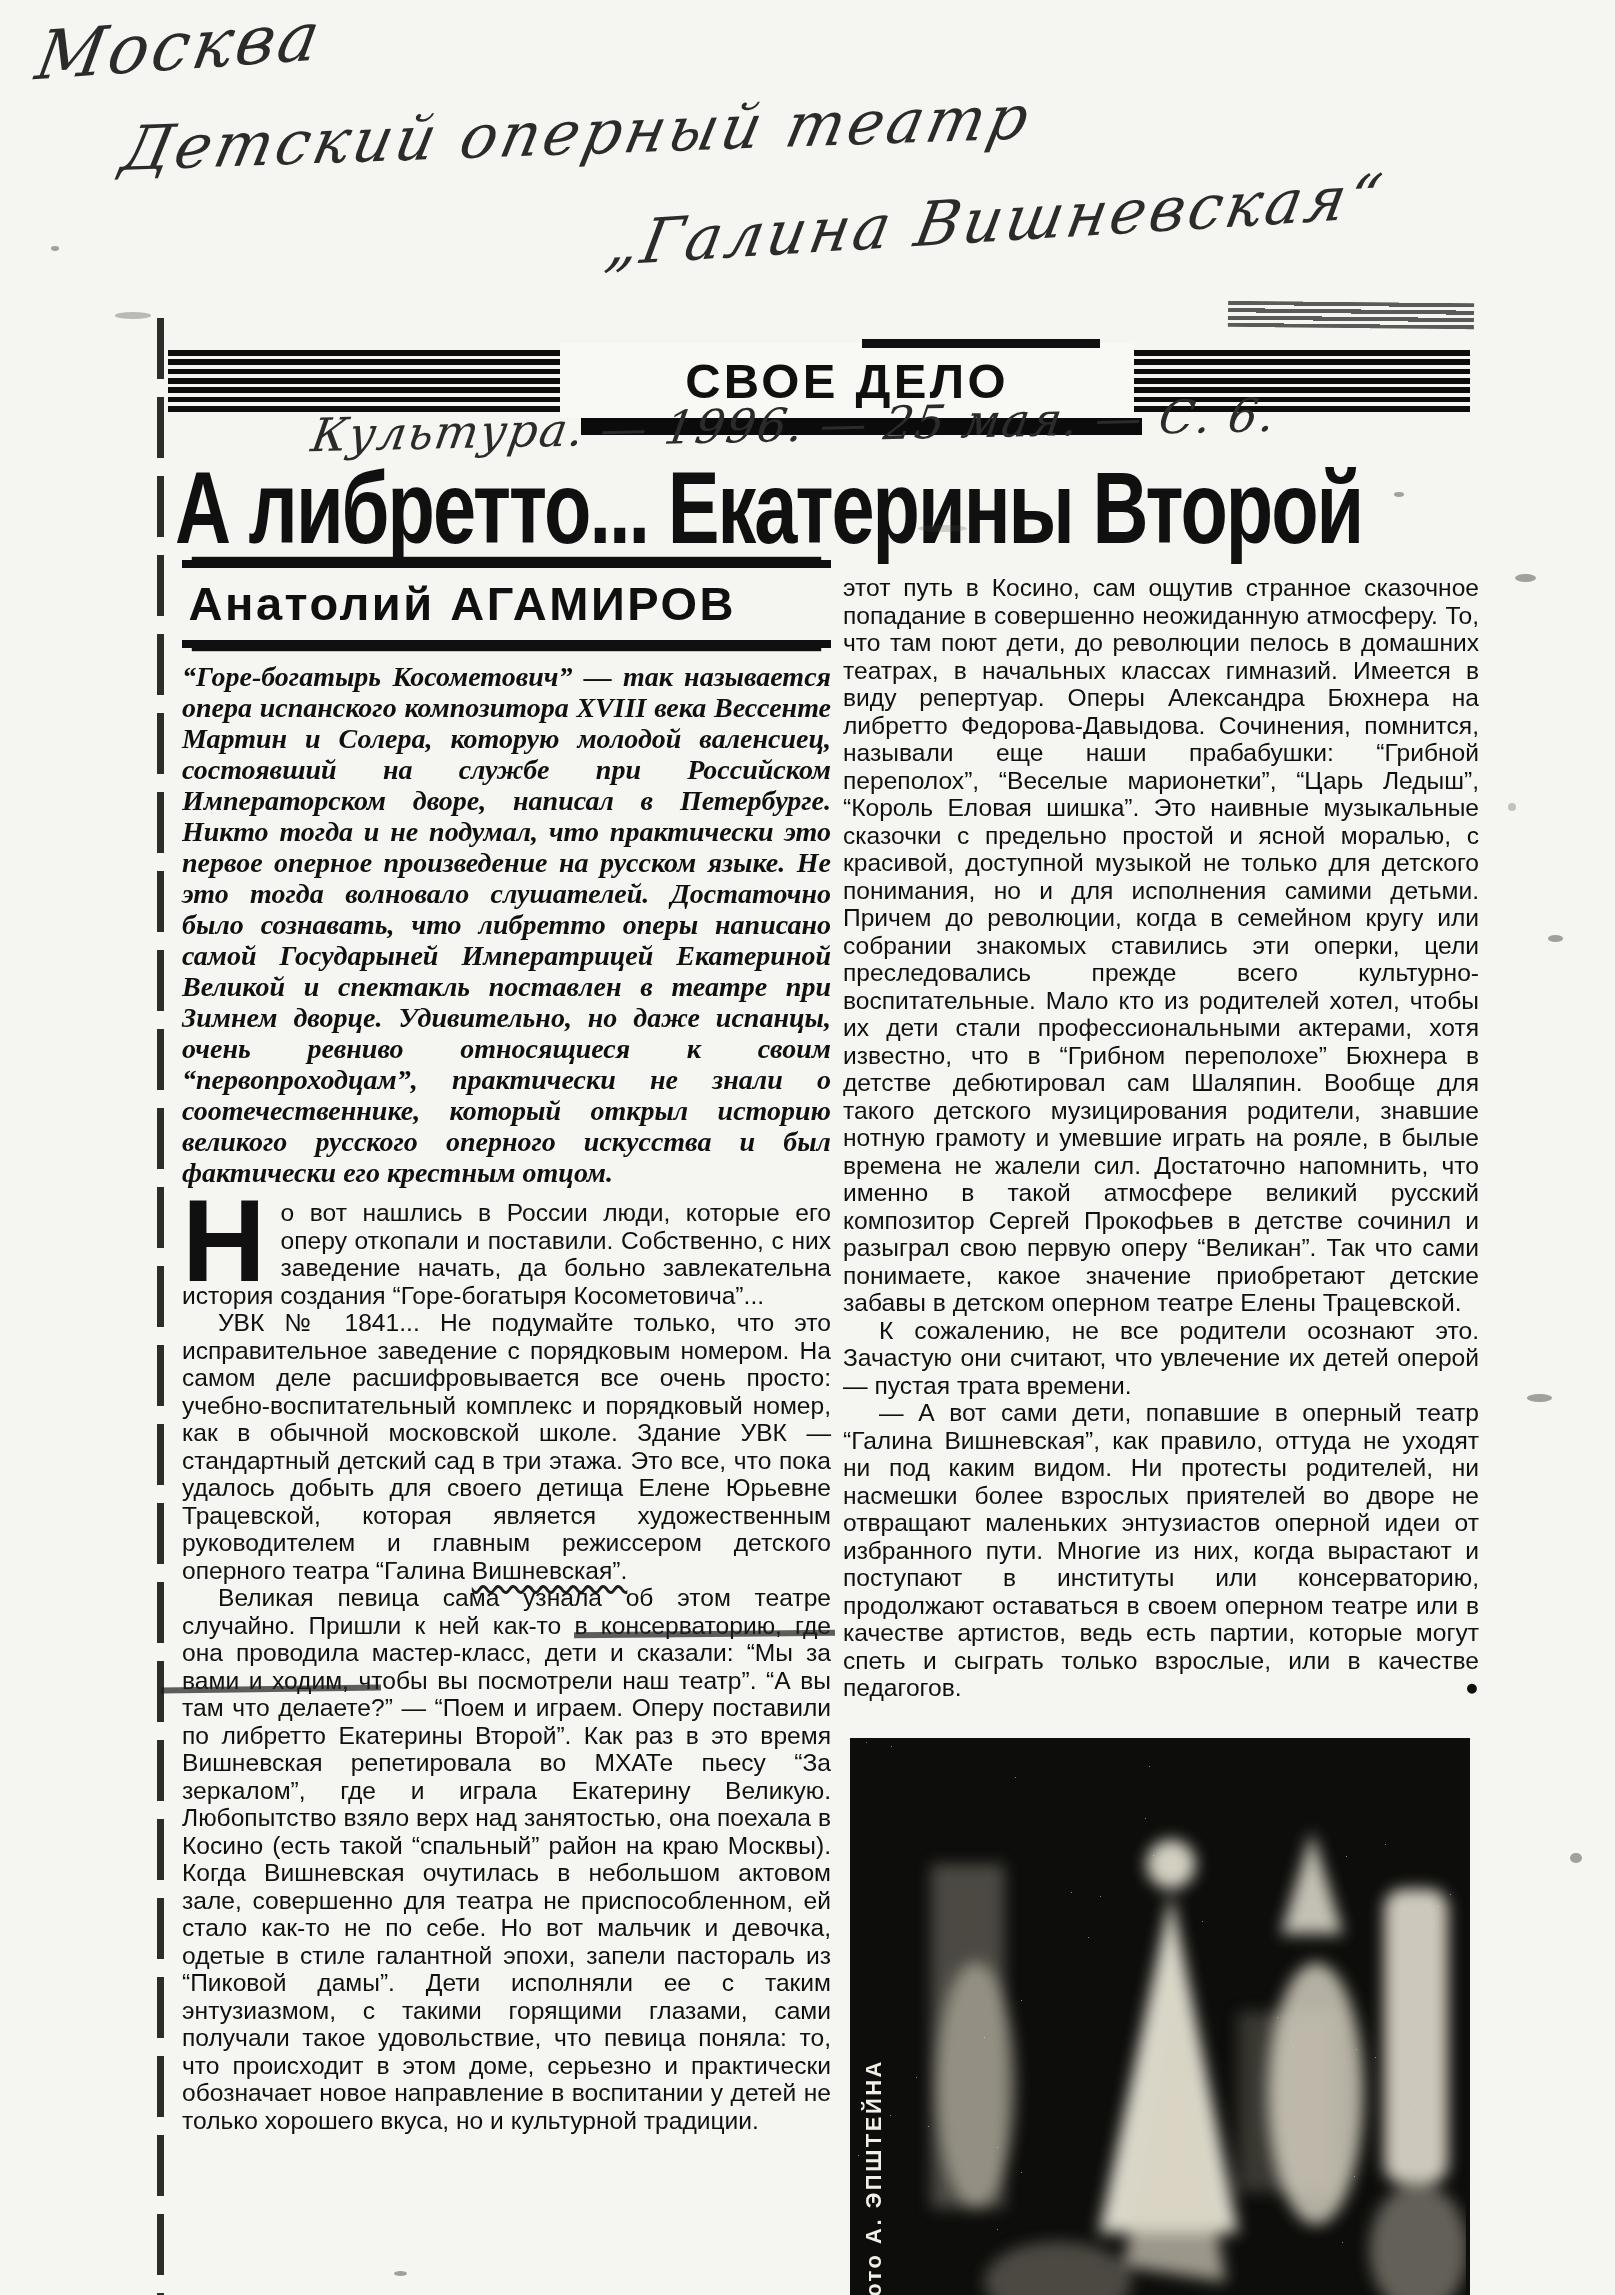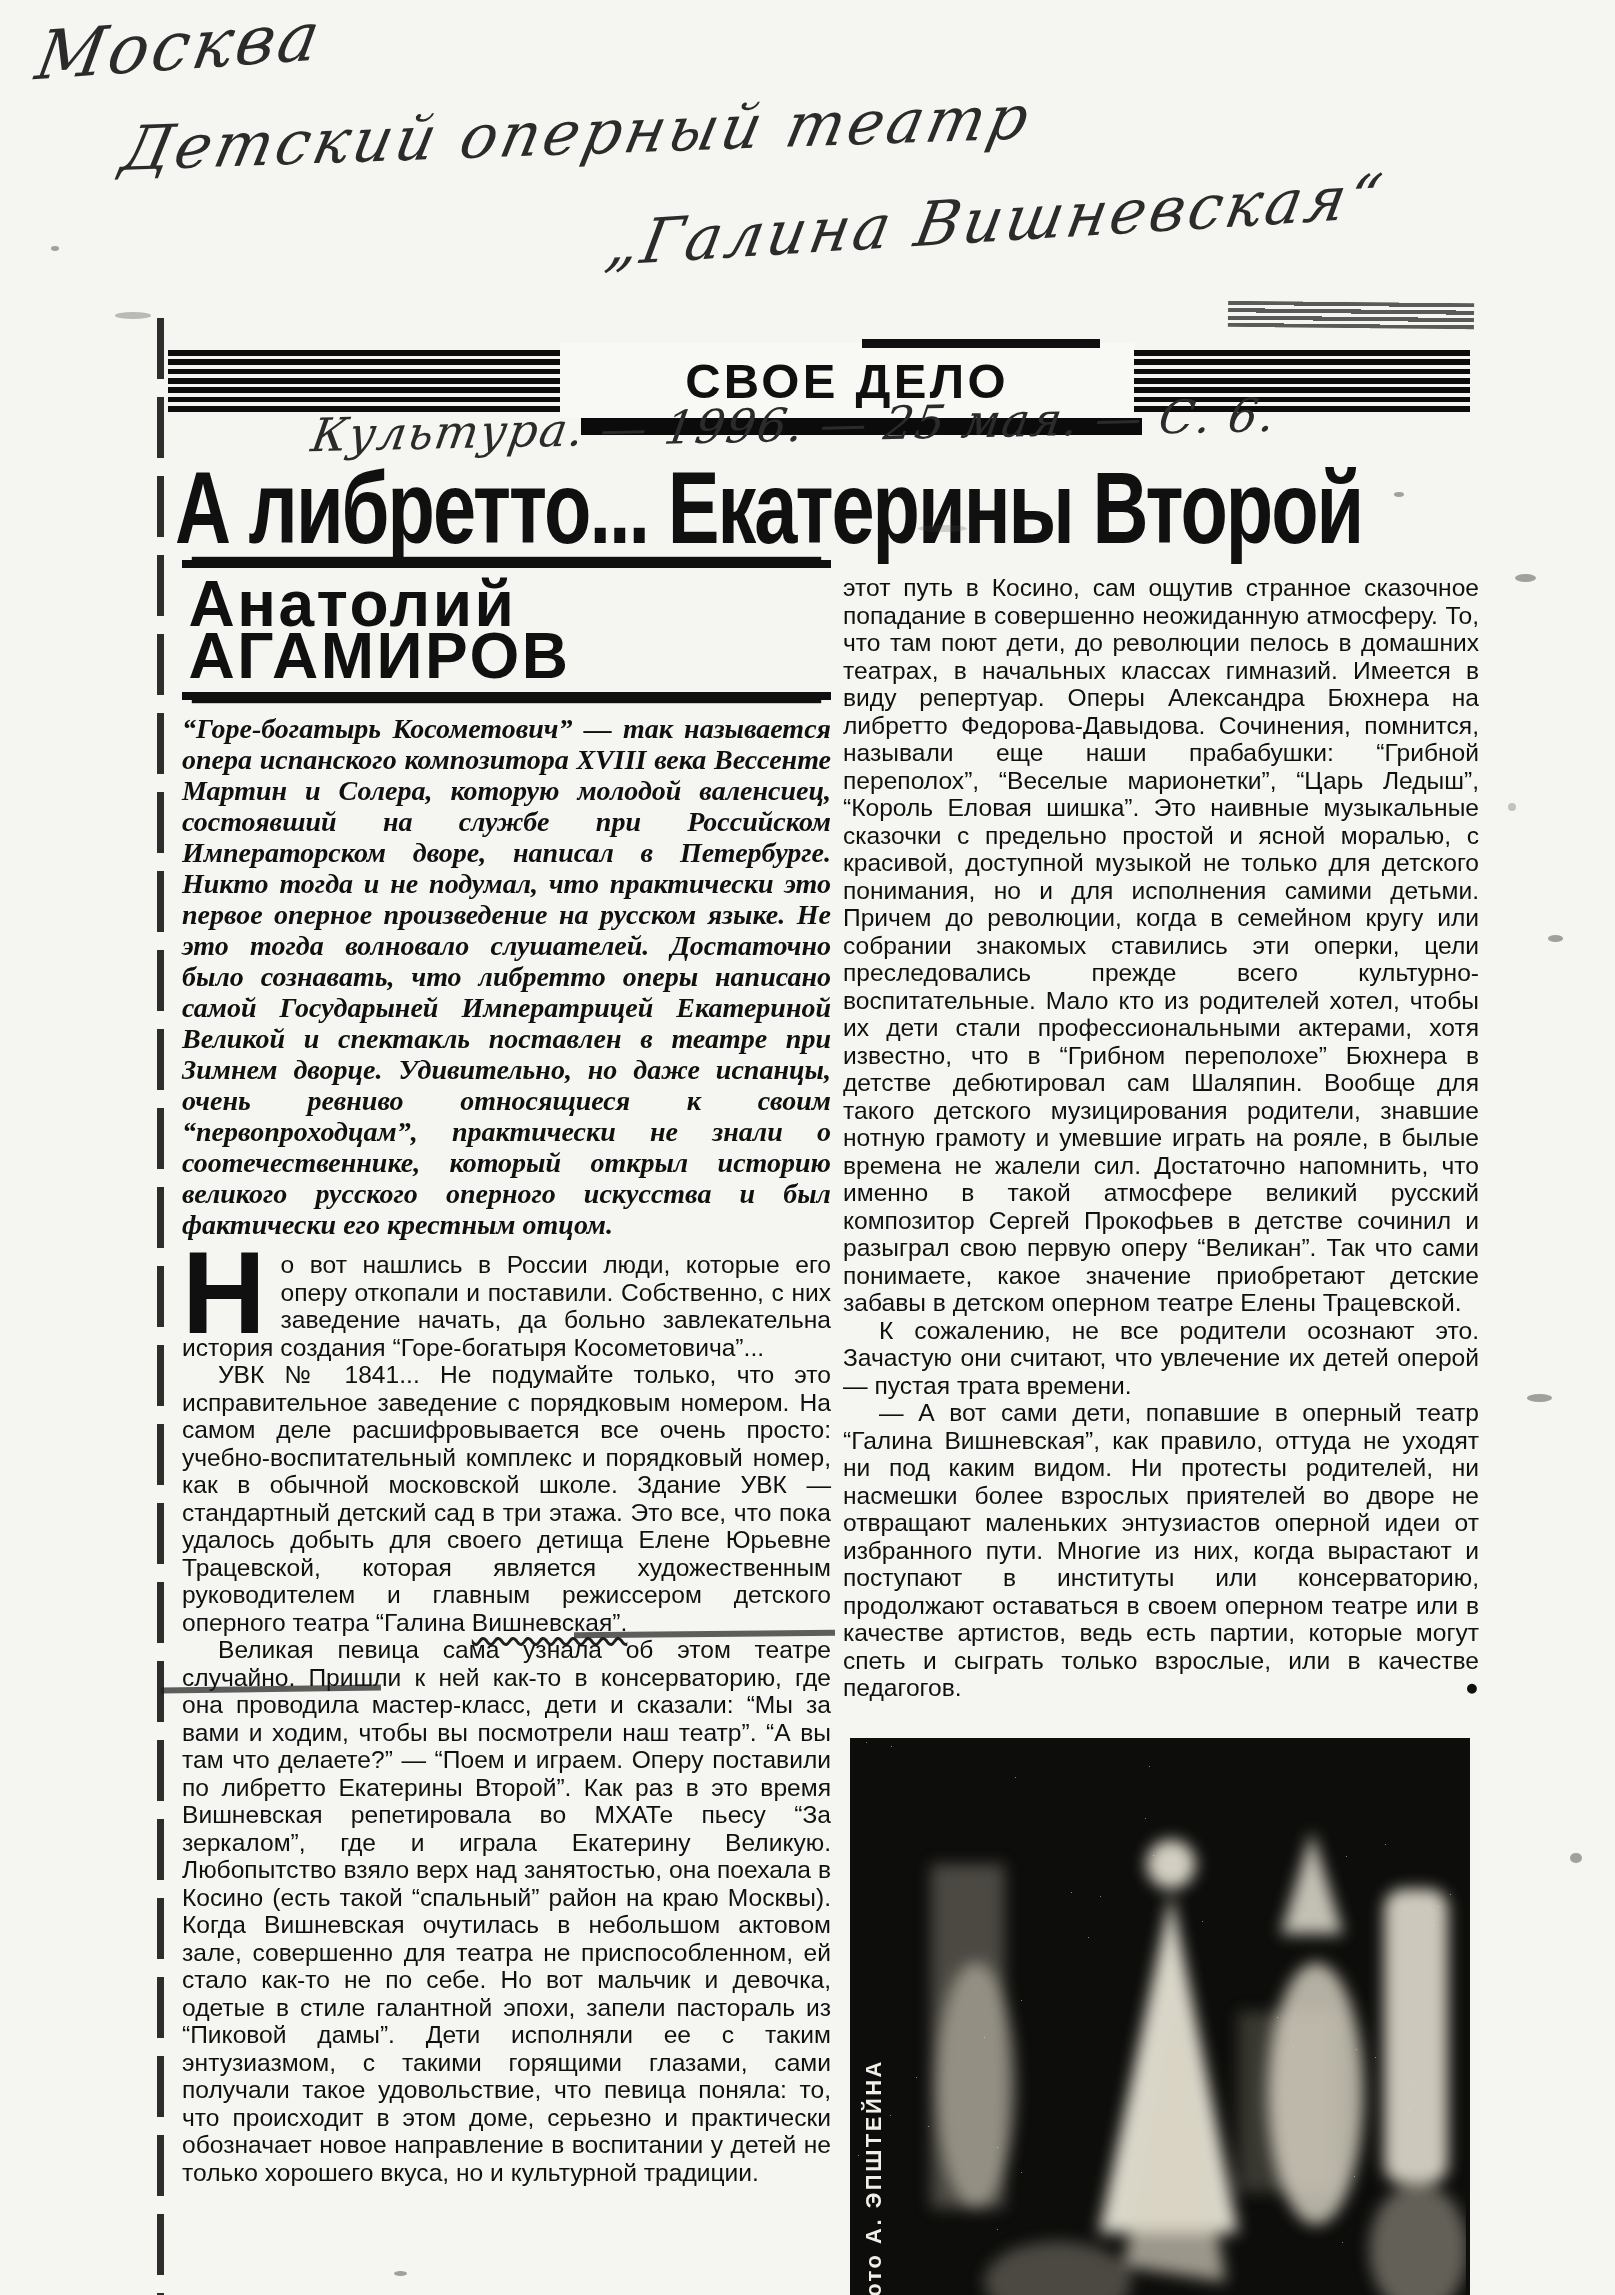--- a/index.html
+++ b/index.html
@@ -44,21 +44,21 @@
 
   
   .col{position:absolute;text-align:justify;}
   .col-left{left:182px;top:560px;width:649px;}
   .col-right{left:843px;top:574px;width:636px;}
   .col p{margin:0;font-size:24.6px;line-height:27.5px;}
   .ind{text-indent:36px;}
 
   .author-box{border-top:8.2px solid #101010;border-bottom:8.2px solid #101010;
     padding:9.8px 3.3px 9.8px 6.6px;box-shadow:0 -13px 0 -9.8px #101010,0 13px 0 -9.8px #101010;}
-  .author-name{font-size:64px;font-weight:700;letter-spacing:2.5px;line-height:52px;}
+  .author-name{font-size:47px;font-weight:700;letter-spacing:2.5px;line-height:52px;}
 
   .lede{margin-top:13px !important;font-family:Liberation Serif, serif;font-style:italic;
     font-weight:700;font-size:28px !important;line-height:31px !important;}
 
   .p-drop{margin-top:11.5px !important;}
   .dropcap{float:left;font-size:116px;line-height:79px;font-weight:700;
     padding:3.3px 14.8px 0 0;font-family:"Liberation Sans",sans-serif;}
 
   .scrawl{text-decoration:underline wavy #1f1f1f 2.5px;text-underline-offset:5.7px;}
 

